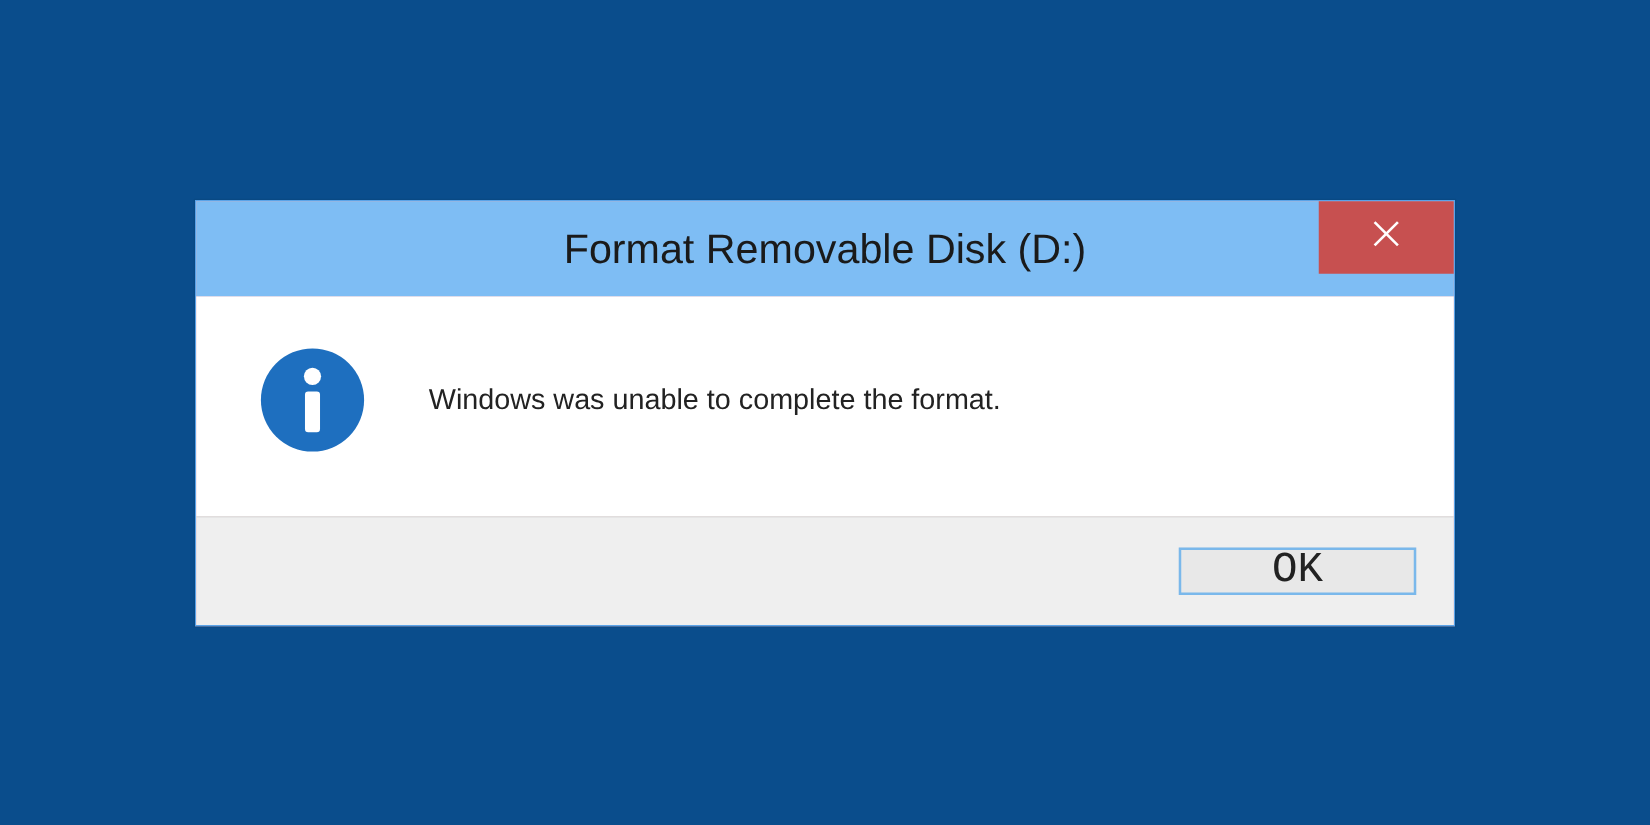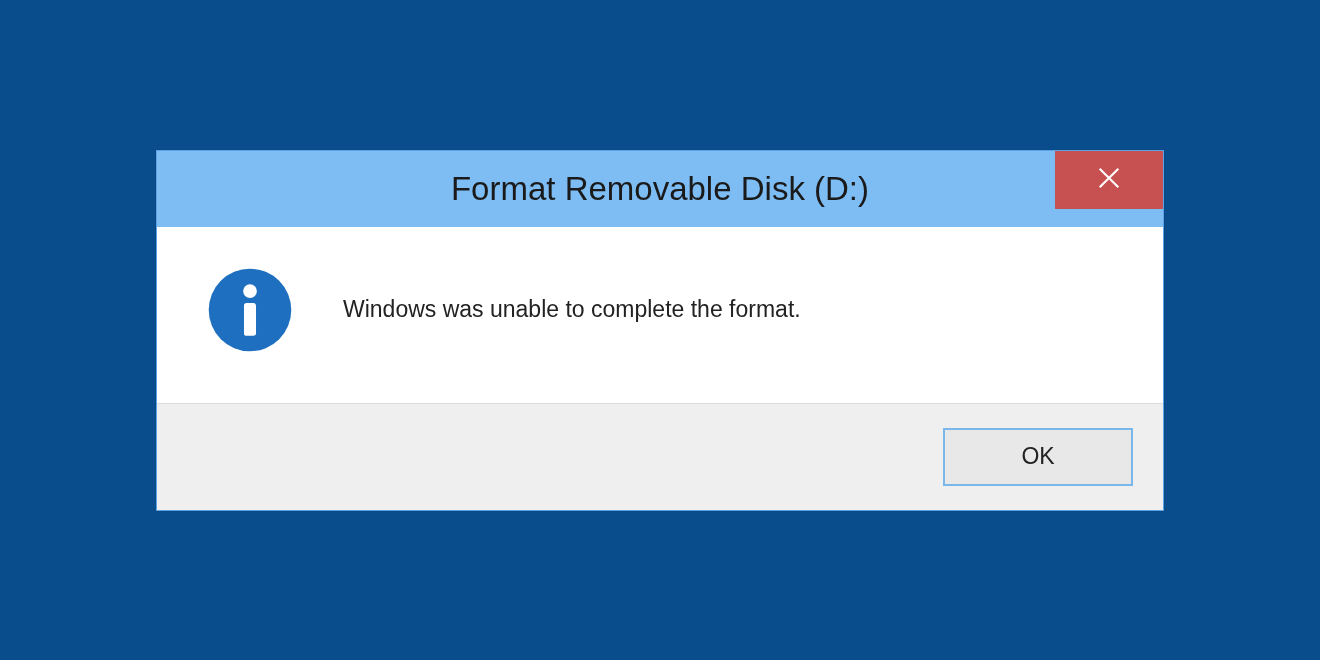--- a/index.html
+++ b/index.html
@@ -70,30 +70,30 @@
     }
     .footer {
       background: #efefef;
       border-top: 1px solid #dcdcdc;
       padding: 24px 30px;
       display: flex;
       justify-content: flex-end;
     }
     .ok-btn {
       width: 190px;
-      height: 58px;
+      height: 38px;
       background: #e8e8e8;
       border: 2px solid #7ab8eb;
-      font-size: 23px;
+      font-size: 34px;
       color: #222;
       cursor: pointer;
       display: flex;
       align-items: center;
       justify-content: center;
-      font-family: Liberation Sans, sans-serif;
+      font-family: Liberation Mono, monospace;
     }
   </style>
 </head>
 <body>
 
 <div class="dialog">
   <div class="titlebar">
     <span class="title-text">Format Removable Disk (D:)</span>
     <div class="close-btn">
       <span>

